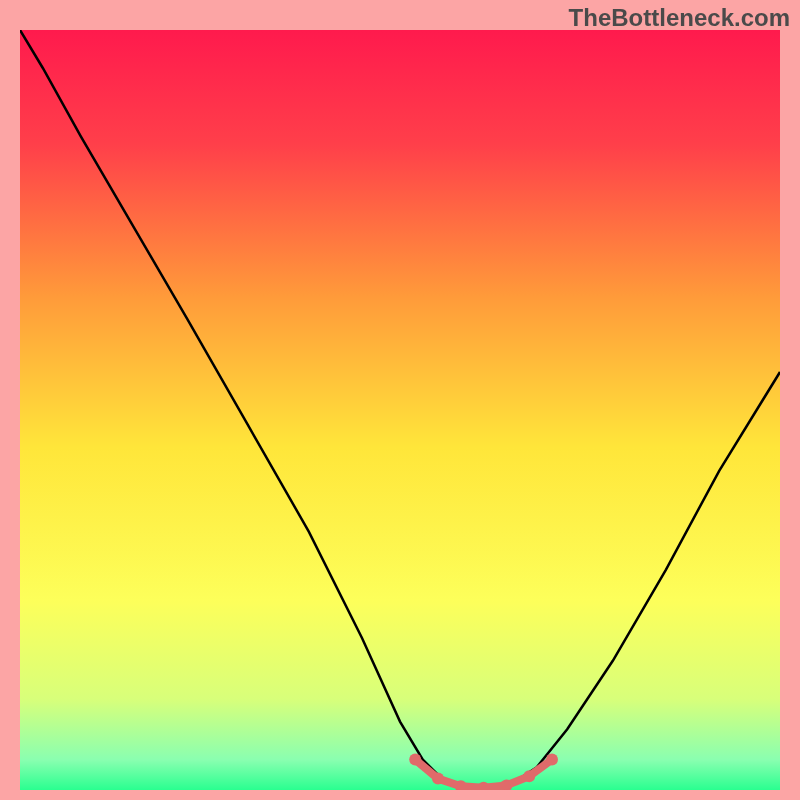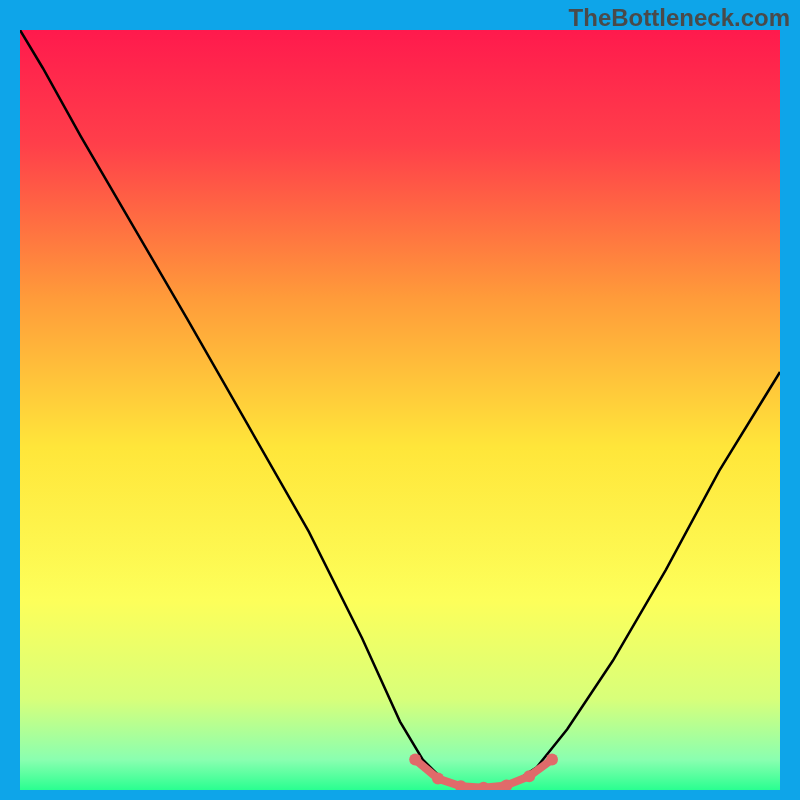--- a/index.html
+++ b/index.html
@@ -1,20 +1,20 @@
 <!DOCTYPE html>
 <html><head>
 <meta charset="utf-8">
 <style>
   * { margin: 0; padding: 0; box-sizing: border-box; }
   html, body { width: 800px; height: 800px; background: #000; overflow: hidden; }
   .container {
     width: 800px;
     height: 800px;
-    background: #0ea5e9;
+    background: #fca5a5;
     position: relative;
   }
   .watermark {
     position: absolute;
     top: 4px;
     right: 10px;
     color: #4a4a4a;
     font-family: Arial, sans-serif;
     font-size: 24px;
     font-weight: bold;

